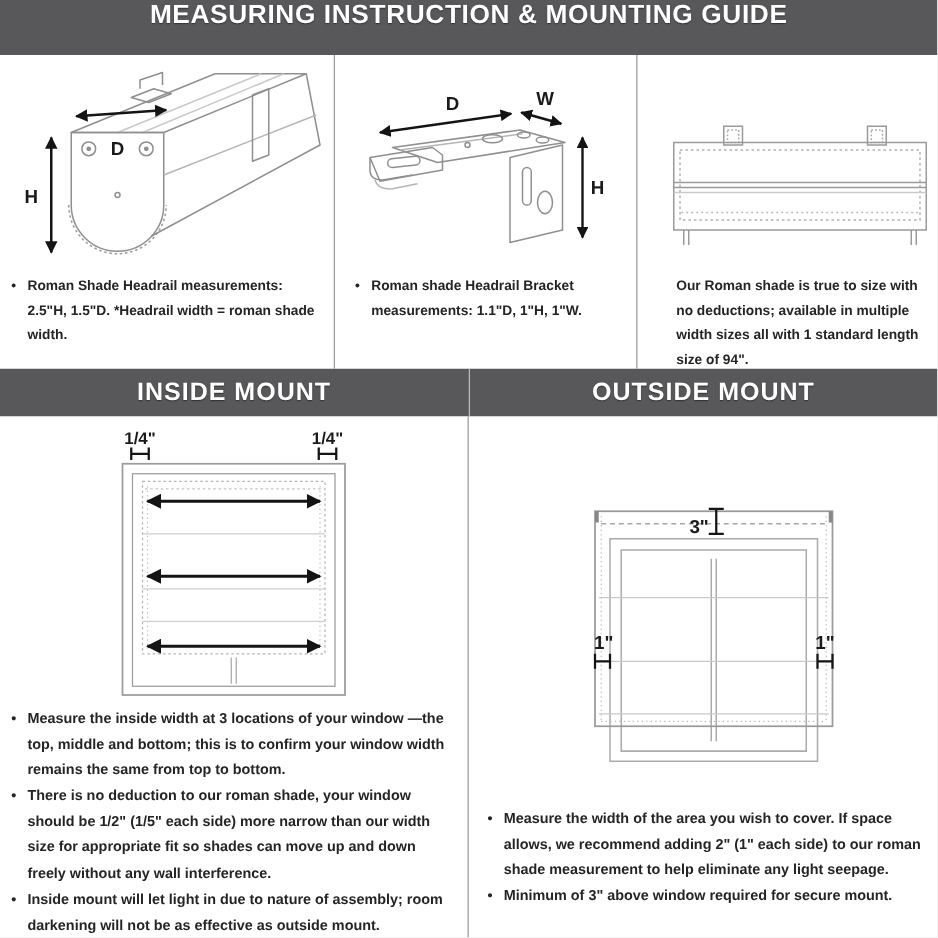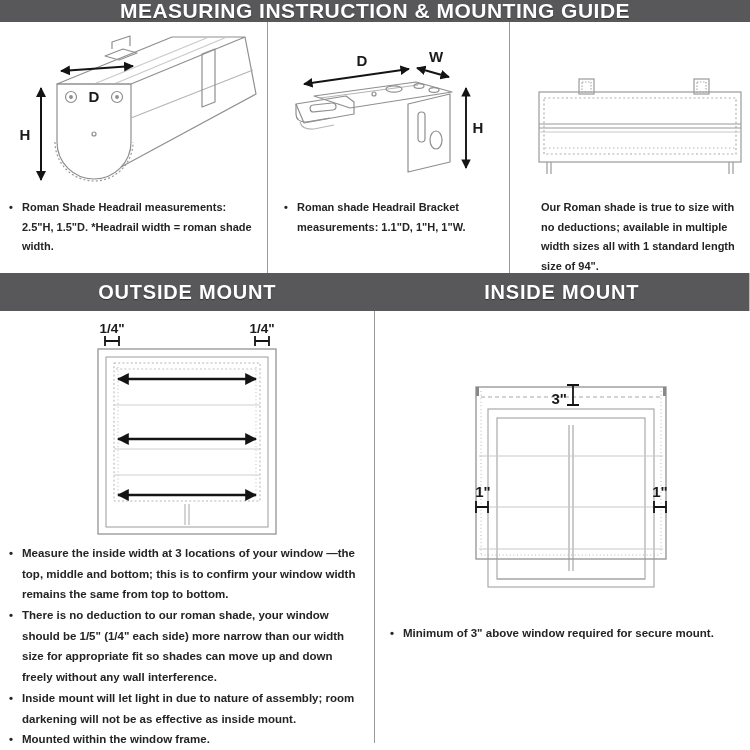--- a/index.html
+++ b/index.html
@@ -8,21 +8,21 @@
     --line:#8f8f8f;
     --line-lt:#c9c9c9;
     --arrow:#141414;
   }
   html,body{margin:0;padding:0;background:#e9e9e9;}
   .sheet{
     width:750px;height:750px;background:#fff;overflow:hidden;position:relative;
     font-family:"Liberation Sans",sans-serif;margin:0 auto;
   }
   
-  .titlebar{height:22px;background:var(--bar);display:flex;align-items:center;justify-content:center;}
+  .titlebar{height:44px;background:var(--bar);display:flex;align-items:flex-start;justify-content:center;}
   .titlebar h1{margin:0;color:#fff;font-size:21px;font-weight:bold;letter-spacing:.5px;
     text-shadow:0 1px 1px rgba(0,0,0,.45);white-space:nowrap;}
   
   .top-row{display:flex;height:251px;}
   .panel{box-sizing:border-box;}
   .panel.p1{width:268px;border-right:1px solid #9a9a9a;}
   .panel.p2{width:242px;border-right:1px solid #9a9a9a;}
   .panel.p3{flex:1;}
   .fig{height:172px;display:flex;justify-content:center;align-items:flex-start;overflow:hidden;}
   .note{font-size:11px;font-weight:bold;color:var(--ink);line-height:1.78;margin-top:4px;}
@@ -166,22 +166,22 @@
           </g>
         </svg>
       </div>
       <div class="note">
         <p class="cont">Our Roman shade is true to size with no deductions; available in multiple width sizes all with 1 standard length size of 94".</p>
       </div>
     </div>
   </section>
 
   <section class="mount-bars">
+    <div class="bar left">INSIDE MOUNT</div>
     <div class="bar">OUTSIDE MOUNT</div>
-    <div class="bar left">INSIDE MOUNT</div>
   </section>
 
   <section class="mount-row">
 
     <div class="mcol left">
       <div class="mfig">
         <svg width="230" height="222" viewBox="0 0 230 222">
 
           <text x="40" y="14" font-size="13.5" text-anchor="middle">1/4"</text>
           <text x="190" y="14" font-size="13.5" text-anchor="middle">1/4"</text>
@@ -205,22 +205,22 @@
 
           <g stroke="#141414" stroke-width="2.4" fill="none">
             <path d="M46 60 L184 60" marker-start="url(#ah)" marker-end="url(#ah)"></path>
             <path d="M46 120 L184 120" marker-start="url(#ah)" marker-end="url(#ah)"></path>
             <path d="M46 176 L184 176" marker-start="url(#ah)" marker-end="url(#ah)"></path>
           </g>
         </svg>
       </div>
       <div class="mtext">
         <p class="bullet">Measure the inside width at 3 locations of your window —the top, middle and bottom; this is to confirm your window width remains the same from top to bottom.</p>
-        <p class="bullet">There is no deduction to our roman shade, your window should be 1/5" (1/4" each side) more narrow than our width size for appropriate fit so shades can move up and down freely without any wall interference.</p>
-        <p class="bullet">Inside mount will let light in due to nature of assembly; room darkening will not be as effective as inside mount.</p>
+        <p class="bullet">There is no deduction to our roman shade, your window should be 1/2" (1/5" each side) more narrow than our width size for appropriate fit so shades can move up and down freely without any wall interference.</p>
+        <p class="bullet">Inside mount will let light in due to nature of assembly; room darkening will not be as effective as outside mount.</p>
         <p class="bullet">Mounted within the window frame.</p>
 
       </div>
     </div>
 
     <div class="mcol right">
       <div class="mfig">
         <svg width="300" height="240" viewBox="0 0 300 240">
 
           <g stroke="#aaaaaa" fill="none" stroke-width="1.2">
@@ -247,17 +247,18 @@
 
           <g stroke="#141414" stroke-width="1.8" fill="none">
             <path d="M63 150 L75 150 M63 144 L63 156 M75 144 L75 156"></path>
             <path d="M241 150 L253 150 M241 144 L241 156 M253 144 L253 156"></path>
           </g>
           <text x="70" y="140" font-size="15" text-anchor="middle">1"</text>
           <text x="247" y="140" font-size="15" text-anchor="middle">1"</text>
         </svg>
       </div>
       <div class="mtext">
+        <p class="bullet">Measure the width of the area you wish to cover. If space allows, we recommend adding 2" (1" each side) to our roman shade measurement to help eliminate any light seepage.</p>
         <p class="bullet">Minimum of 3" above window required for secure mount.</p>
       </div>
     </div>
   </section>
 </div>
 
 </body></html>

